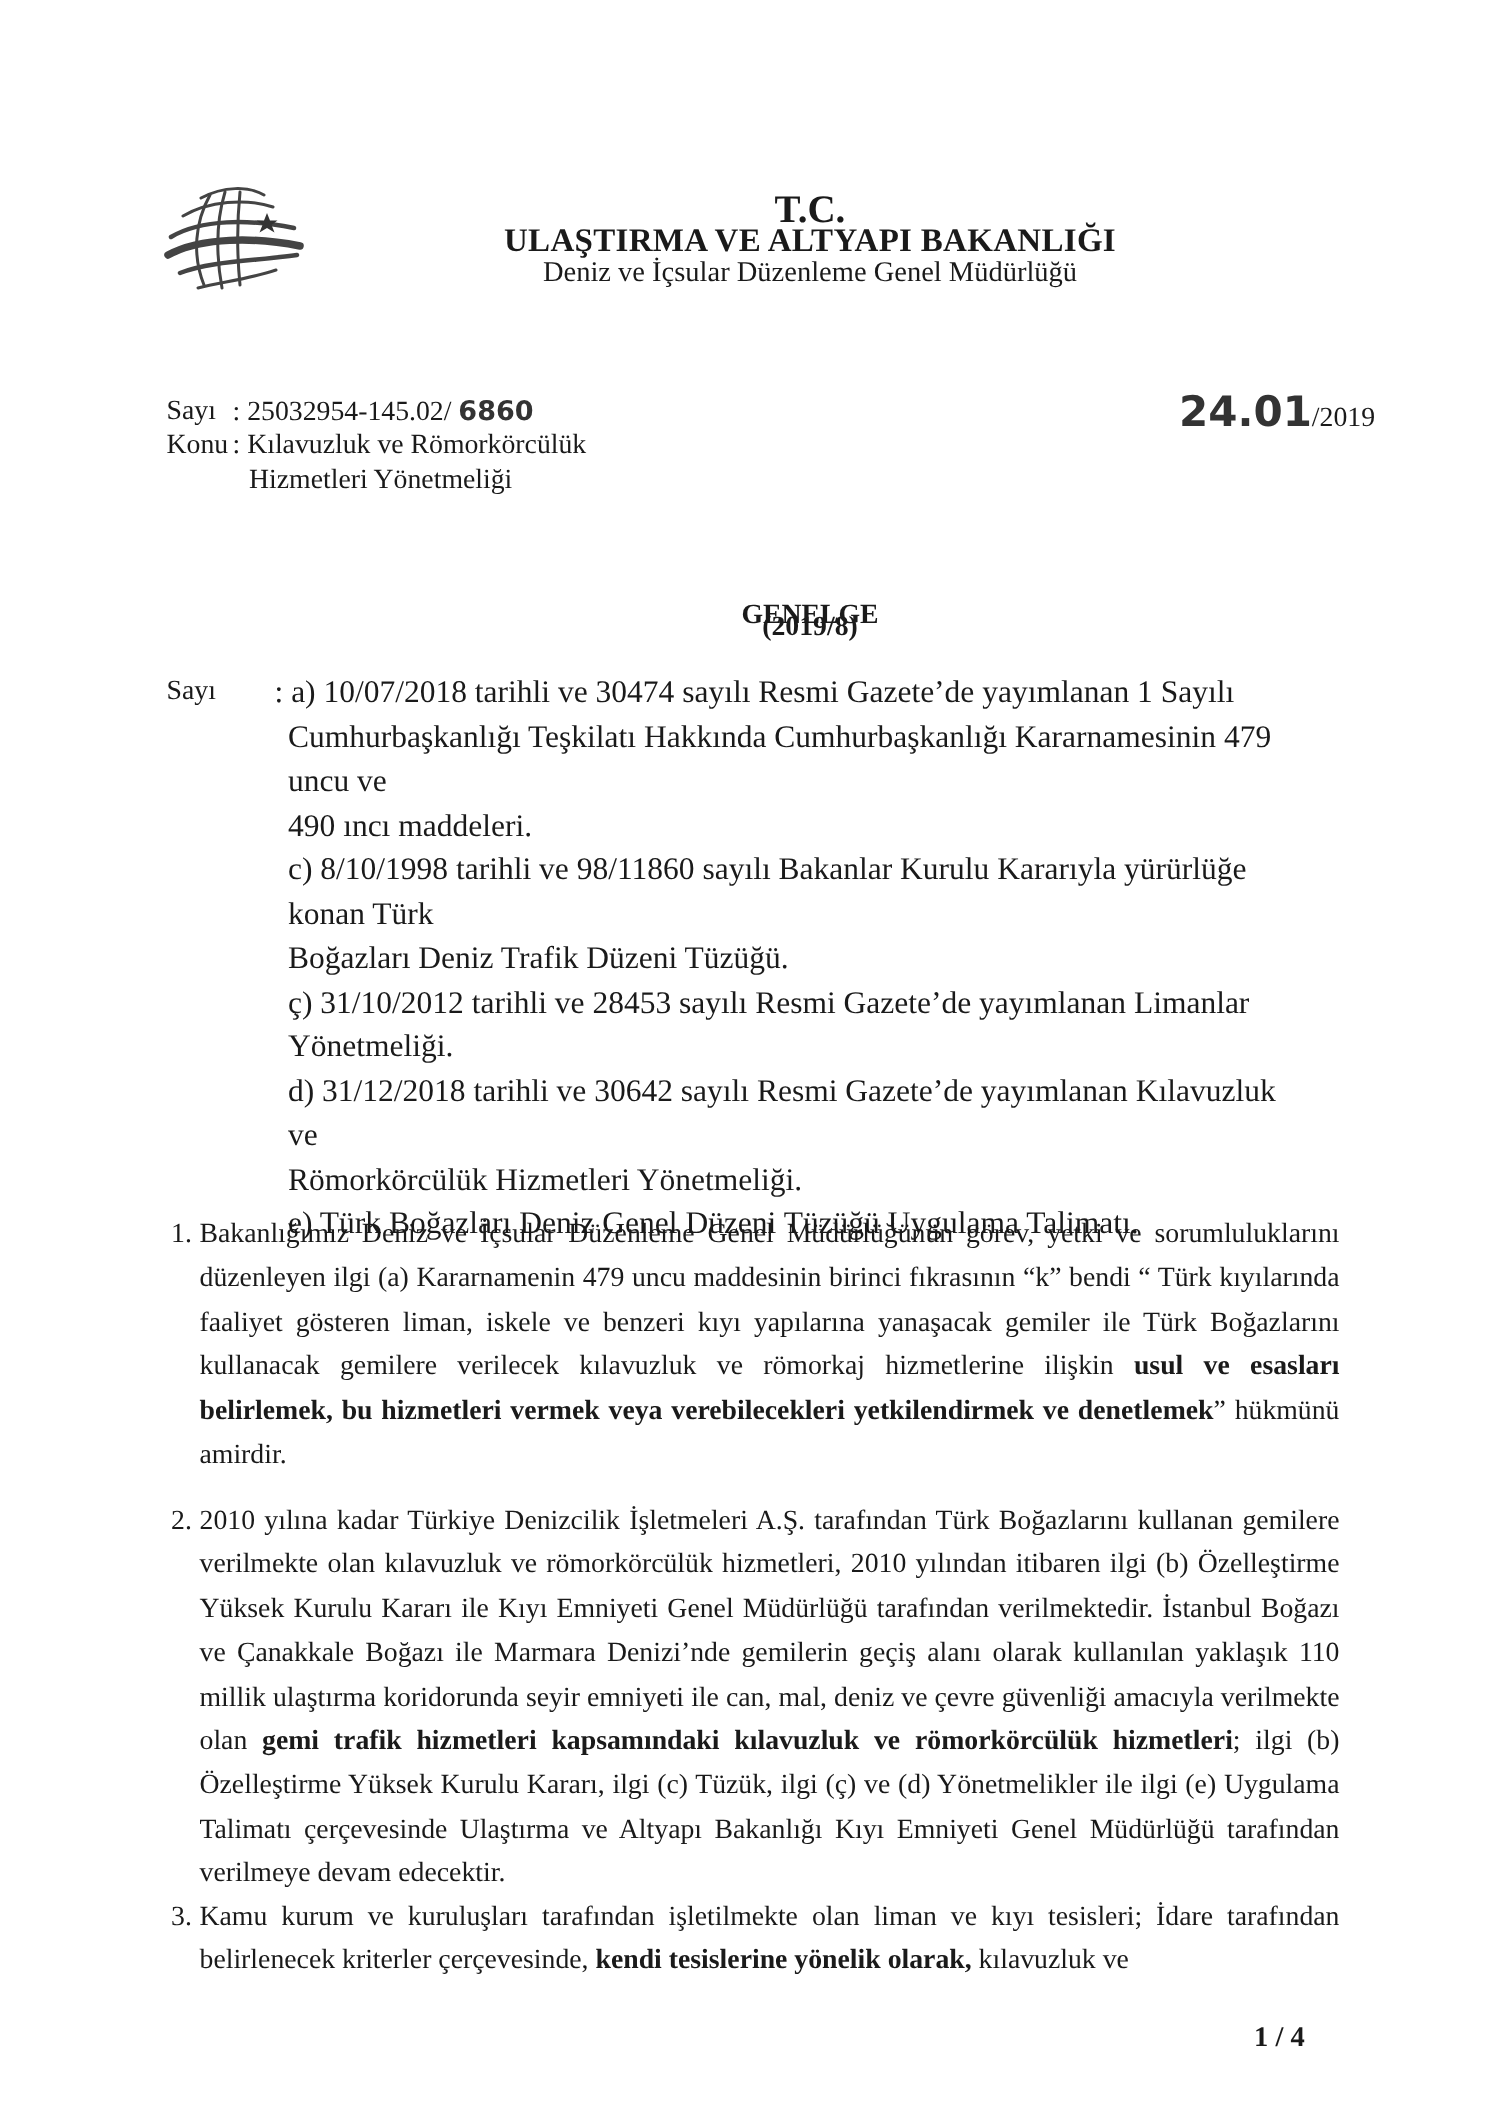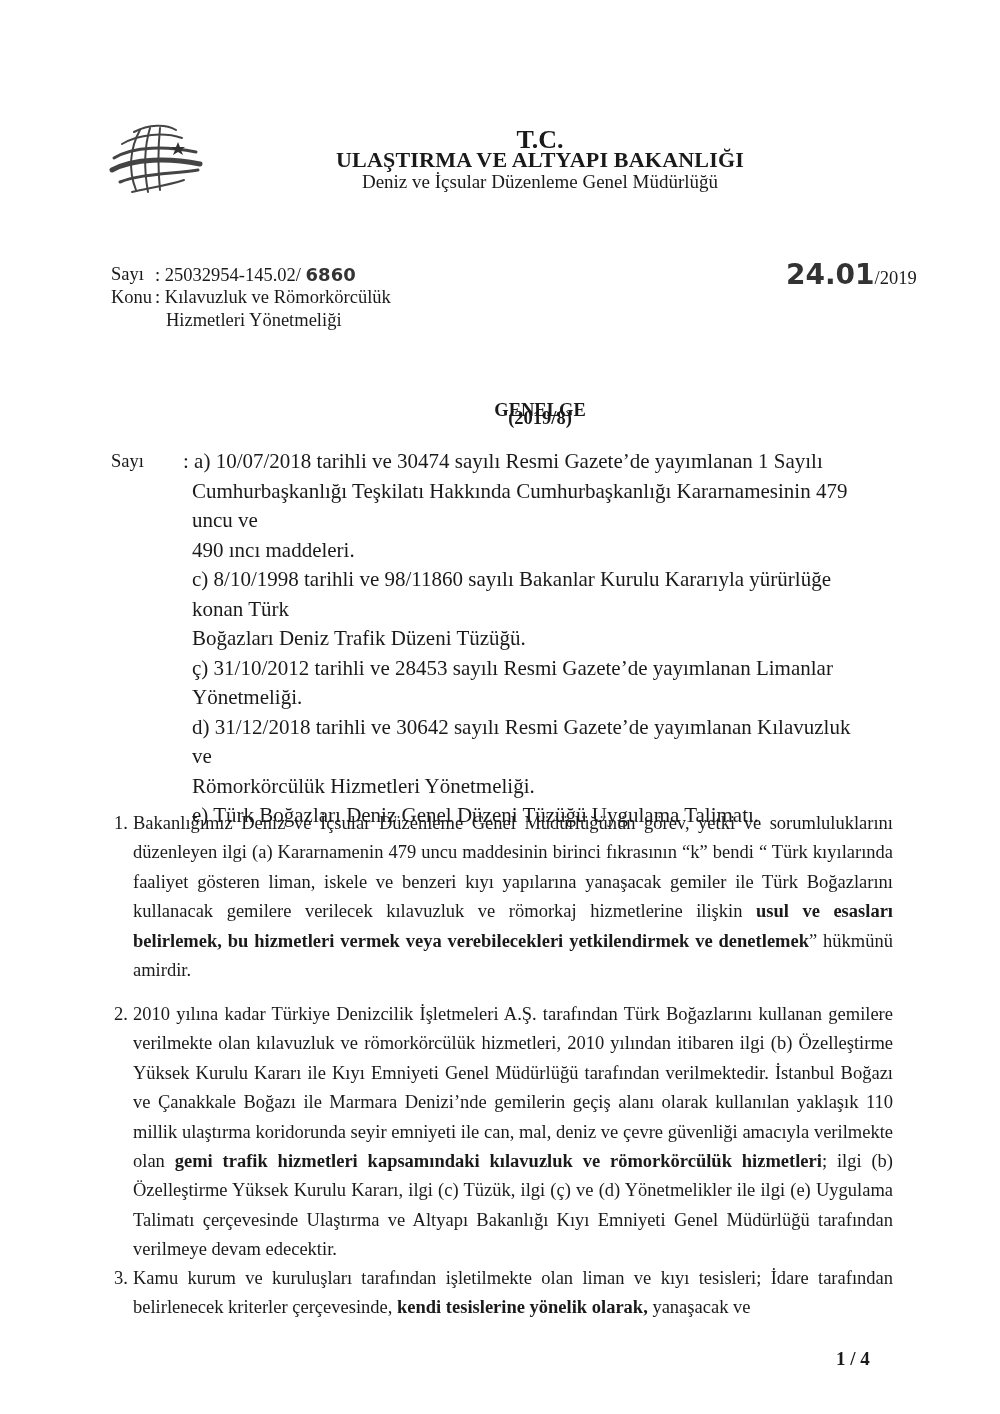--- a/index.html
+++ b/index.html
@@ -80,16 +80,16 @@
   <span>Bakanlığımız Deniz ve İçsular Düzenleme Genel Müdürlüğünün görev, yetki ve sorumluluklarını düzenleyen ilgi (a) Kararnamenin 479 uncu maddesinin birinci fıkrasının “k” bendi “ Türk kıyılarında faaliyet gösteren liman, iskele ve benzeri kıyı yapılarına yanaşacak gemiler ile Türk Boğazlarını kullanacak gemilere verilecek kılavuzluk ve römorkaj hizmetlerine ilişkin </span><b>usul ve esasları belirlemek, bu hizmetleri vermek veya verebilecekleri yetkilendirmek ve denetlemek</b><span>” hükmünü amirdir.</span>
 </div>
 
 <div class="abs num" style="top:1004px">2.</div>
 <div class="abs para" style="top:1000px">
   <span>2010 yılına kadar Türkiye Denizcilik İşletmeleri A.Ş. tarafından Türk Boğazlarını kullanan gemilere verilmekte olan kılavuzluk ve römorkörcülük hizmetleri, 2010 yılından itibaren ilgi (b) Özelleştirme Yüksek Kurulu Kararı ile Kıyı Emniyeti Genel Müdürlüğü tarafından verilmektedir. İstanbul Boğazı ve Çanakkale Boğazı ile Marmara Denizi’nde gemilerin geçiş alanı olarak kullanılan yaklaşık 110 millik ulaştırma koridorunda seyir emniyeti ile can, mal, deniz ve çevre güvenliği amacıyla verilmekte olan </span><b>gemi trafik hizmetleri kapsamındaki kılavuzluk ve römorkörcülük hizmetleri</b><span>; ilgi (b) Özelleştirme Yüksek Kurulu Kararı, ilgi (c) Tüzük, ilgi (ç) ve (d) Yönetmelikler ile ilgi (e) Uygulama Talimatı çerçevesinde Ulaştırma ve Altyapı Bakanlığı Kıyı Emniyeti Genel Müdürlüğü tarafından verilmeye devam edecektir.</span>
 </div>
 
 <div class="abs num" style="top:1268px">3.</div>
 <div class="abs para" style="top:1264px">
-  <span>Kamu kurum ve kuruluşları tarafından işletilmekte olan liman ve kıyı tesisleri; İdare tarafından belirlenecek kriterler çerçevesinde, </span><b>kendi tesislerine yönelik olarak,</b><span> yanaşacak ve</span>
+  <span>Kamu kurum ve kuruluşları tarafından işletilmekte olan liman ve kıyı tesisleri; İdare tarafından belirlenecek kriterler çerçevesinde, </span><b>kendi tesislerine yönelik olarak,</b><span> kılavuzluk ve</span>
 </div>
 
 <div class="abs pageno">1 / 4</div>
 
 </body></html>

